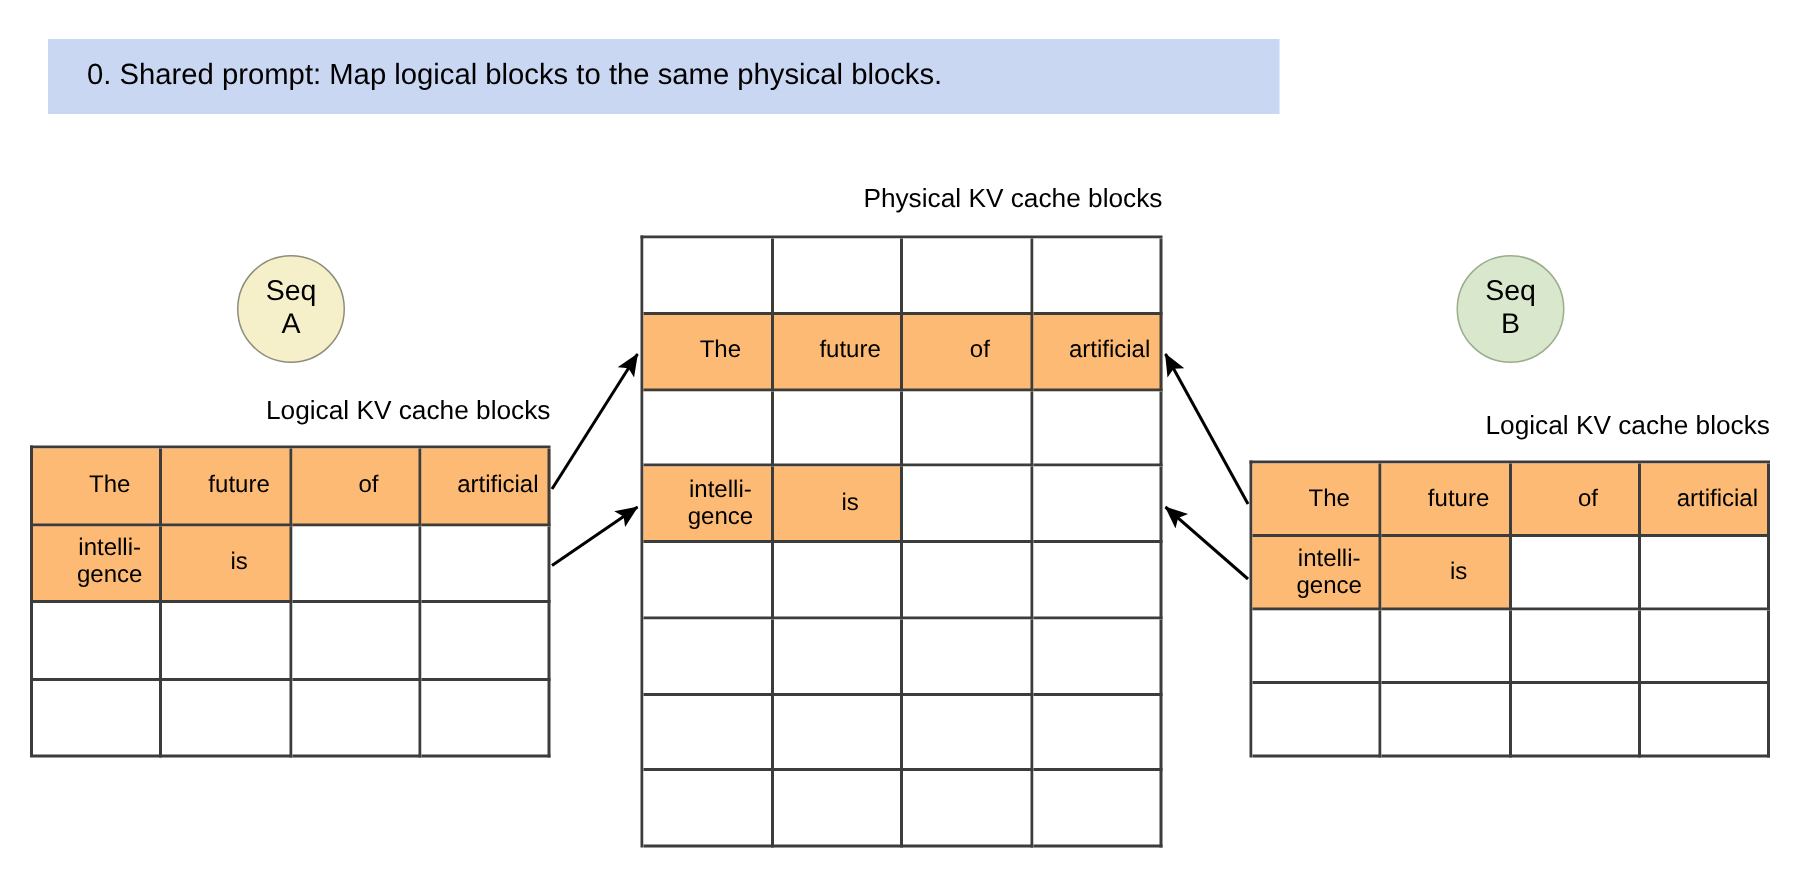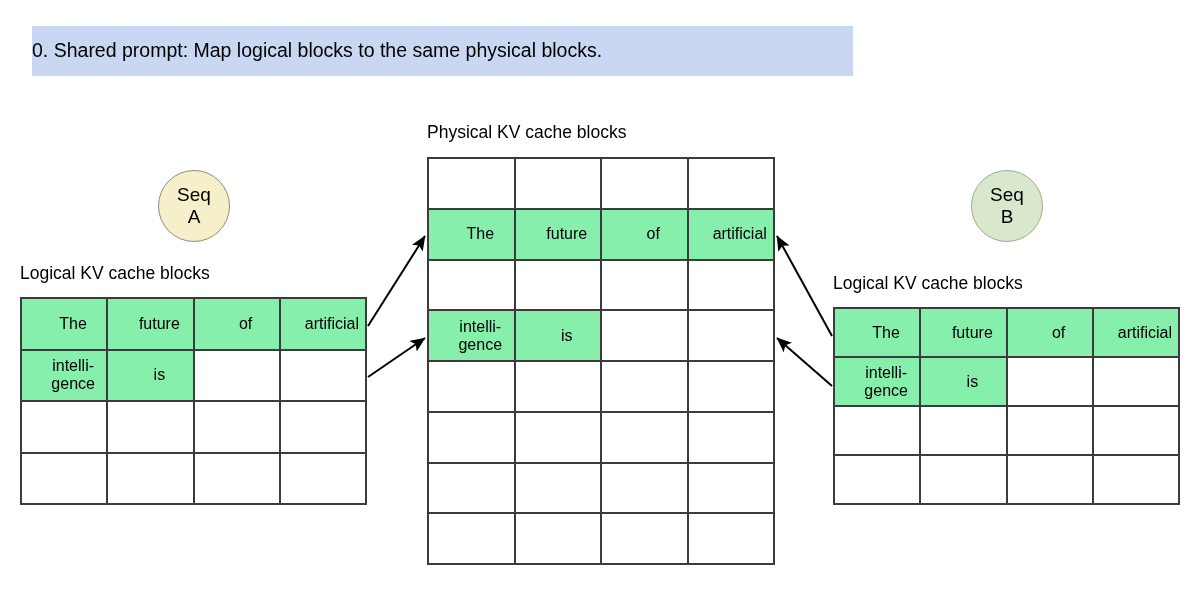--- a/index.html
+++ b/index.html
@@ -20,34 +20,34 @@
   #banner {
     position: absolute;
     left: 32px;
     top: 26px;
     width: 821px;
     height: 50px;
     background: #c9d7f2;
     display: flex;
     align-items: center;
     box-sizing: border-box;
-    padding-left: 0;
+    padding-left: 26px;
   }
   #banner .banner-text {
     font-size: 19.5px;
     line-height: 1.1;
     color: #000;
     white-space: nowrap;
   }
 
   
   .table-label {
     position: absolute;
     font-size: 17.5px;
-    text-align: left;
+    text-align: right;
     white-space: nowrap;
     color: #000;
   }
 
   
   .grid {
     position: absolute;
     display: grid;
     box-sizing: border-box;
     border-top: 2px solid #3c3c3c;
@@ -63,21 +63,21 @@
     align-items: center;
     justify-content: center;
     text-align: center;
     font-size: 16px;
     line-height: 1.12;
     overflow: hidden;
     white-space: pre-line;
     padding: 0 2px;
   }
   .cell.filled {
-    background: #86efac;
+    background: #fdba74;
     padding-left: 20px;
   }
 
   #grid-left   { left: 20px;  top: 297px; width: 347px; height: 208px;
                  grid-template-columns: repeat(4, 1fr);
                  grid-template-rows: repeat(4, 1fr); }
   #grid-right  { left: 833px; top: 307px; width: 347px; height: 198px;
                  grid-template-columns: repeat(4, 1fr);
                  grid-template-rows: repeat(4, 1fr); }
   #grid-phys   { left: 427px; top: 157px; width: 348px; height: 408px;

